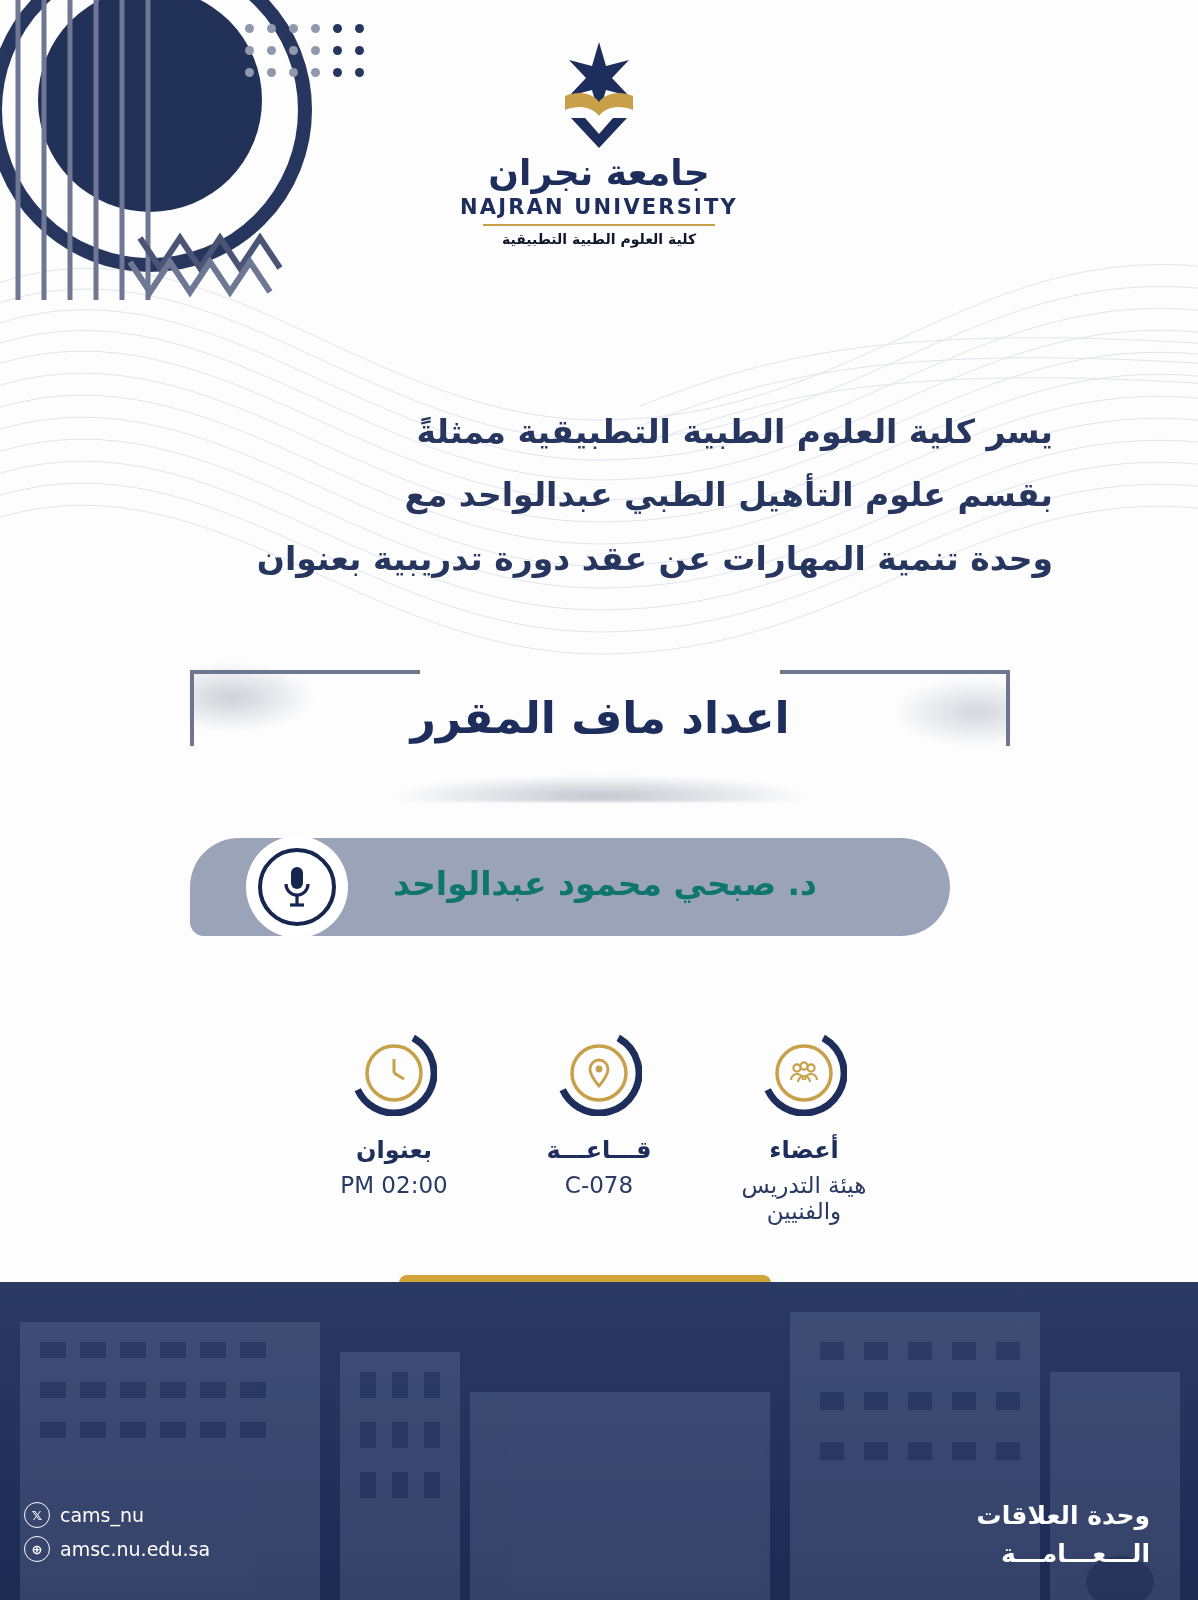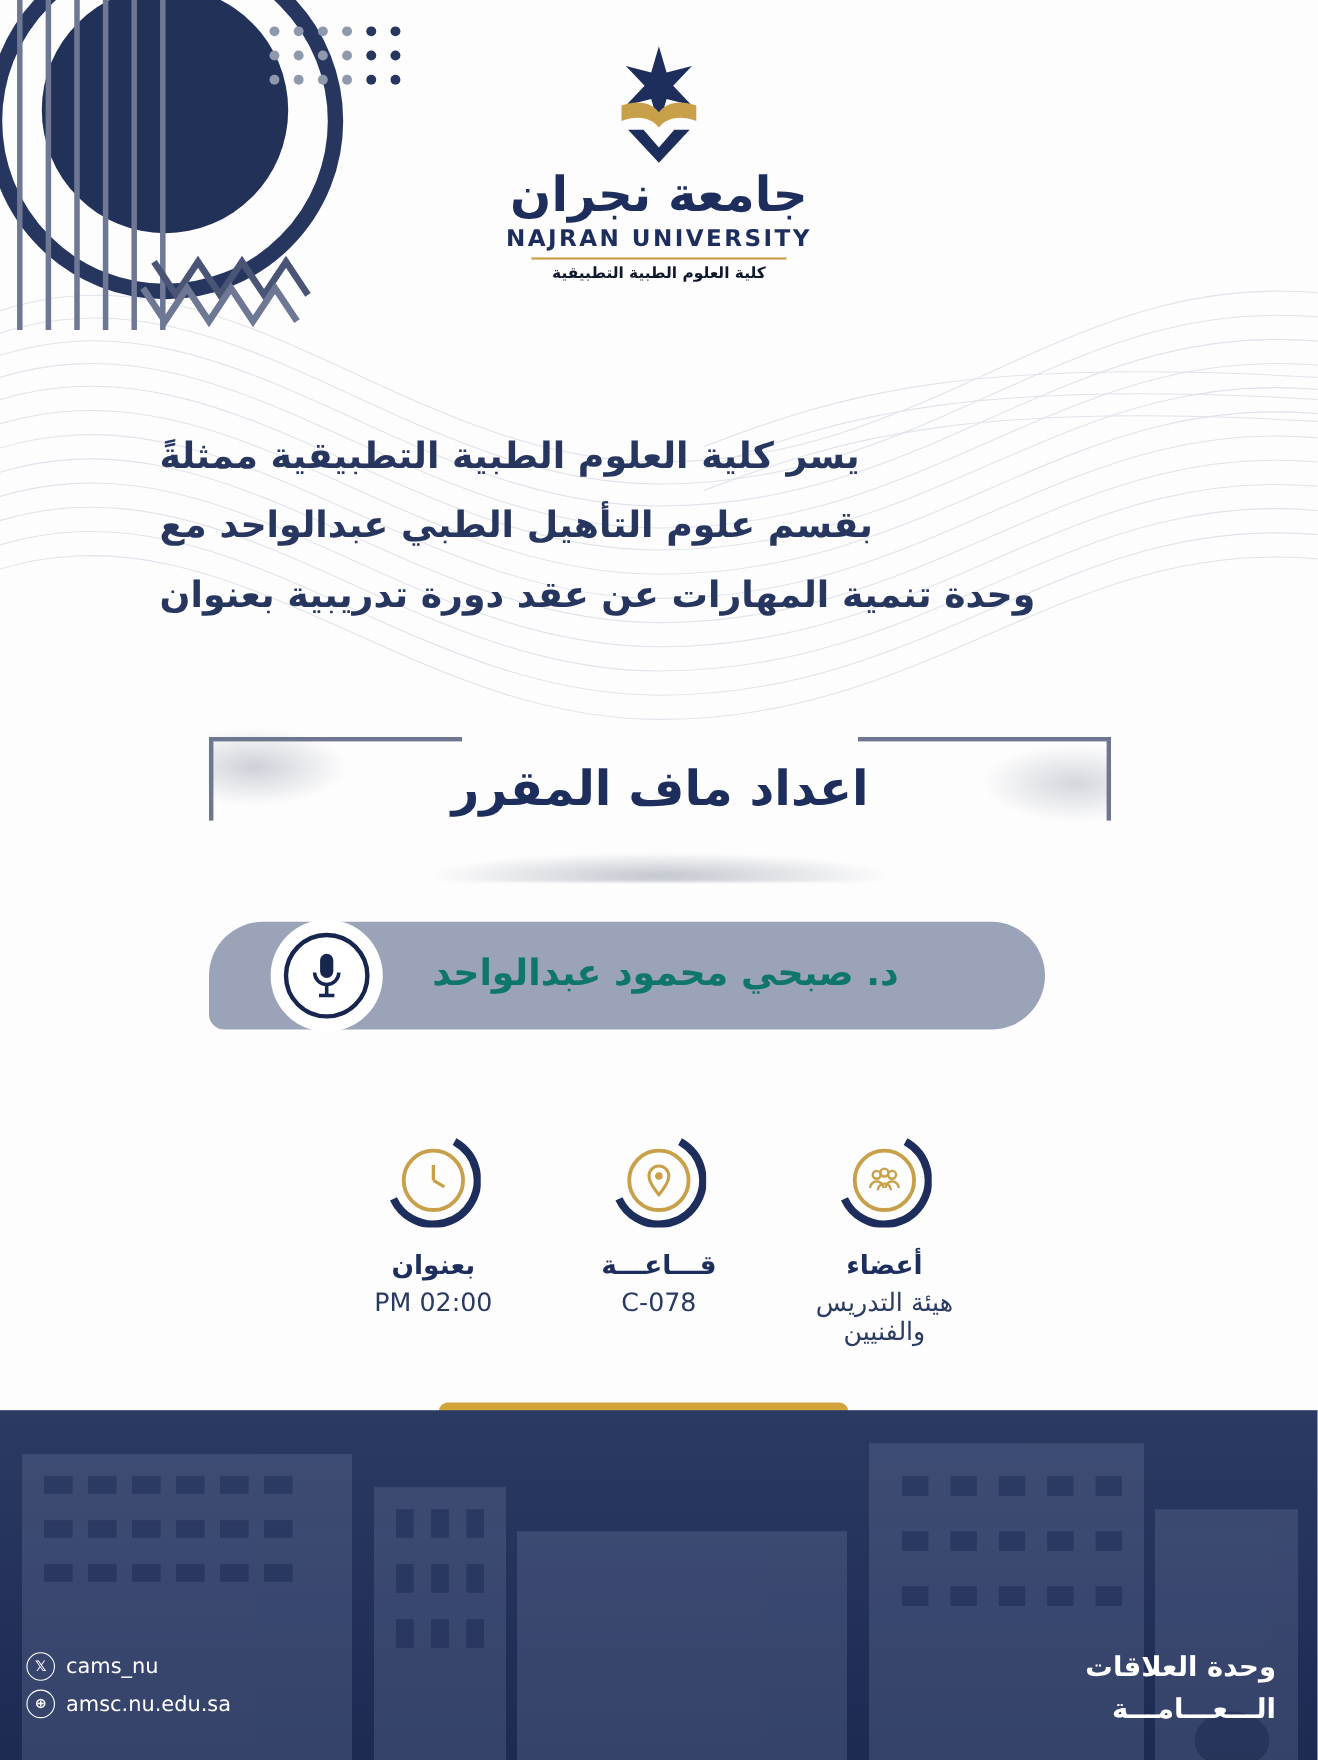--- a/index.html
+++ b/index.html
@@ -60,21 +60,21 @@
   
   .logo-block {
     position: absolute;
     top: 40px;
     left: 0;
     width: 1198px;
     text-align: center;
   }
   .logo-mark { margin: 0 auto; display: block; }
   .logo-ar {
-    font-size: 44px;
+    font-size: 36px;
     font-weight: bold;
     color: #1d2d5c;
     letter-spacing: 1px;
     margin-top: 2px;
   }
   .logo-en {
     font-size: 21px;
     font-weight: bold;
     color: #1d2d5c;
     letter-spacing: 2.2px;
@@ -95,25 +95,25 @@
   .logo-sub-en {
     font-size: 13.5px;
     color: #1d2d5c;
     letter-spacing: 0.4px;
     margin-top: 3px;
   }
 
   
   .intro {
     position: absolute;
-    top: 382px;
+    top: 400px;
     left: 0;
     width: 1198px;
     padding: 0 145px;
-    text-align: left;
+    text-align: right;
     color: #27365f;
     font-size: 33px;
     font-weight: bold;
     line-height: 1.92;
     direction: rtl;
   }
   .intro .l1 { letter-spacing: 2.5px; }
   .intro .l2 { letter-spacing: 2.5px; }
   .intro .l3 { letter-spacing: 0.2px; }
 
@@ -254,21 +254,21 @@
     left: 399px;
     bottom: 311px;
     width: 372px;
     height: 14px;
     background: #d2a43c;
     border-radius: 8px 8px 0 0;
   }
 
   .footer-rel {
     position: absolute;
-    right: 38px;
+    right: 48px;
     bottom: 28px;
     text-align: right;
     color: #ffffff;
     font-size: 25px;
     font-weight: bold;
     line-height: 1.5;
     letter-spacing: 2px;
     direction: rtl;
   }
   .footer-social {

